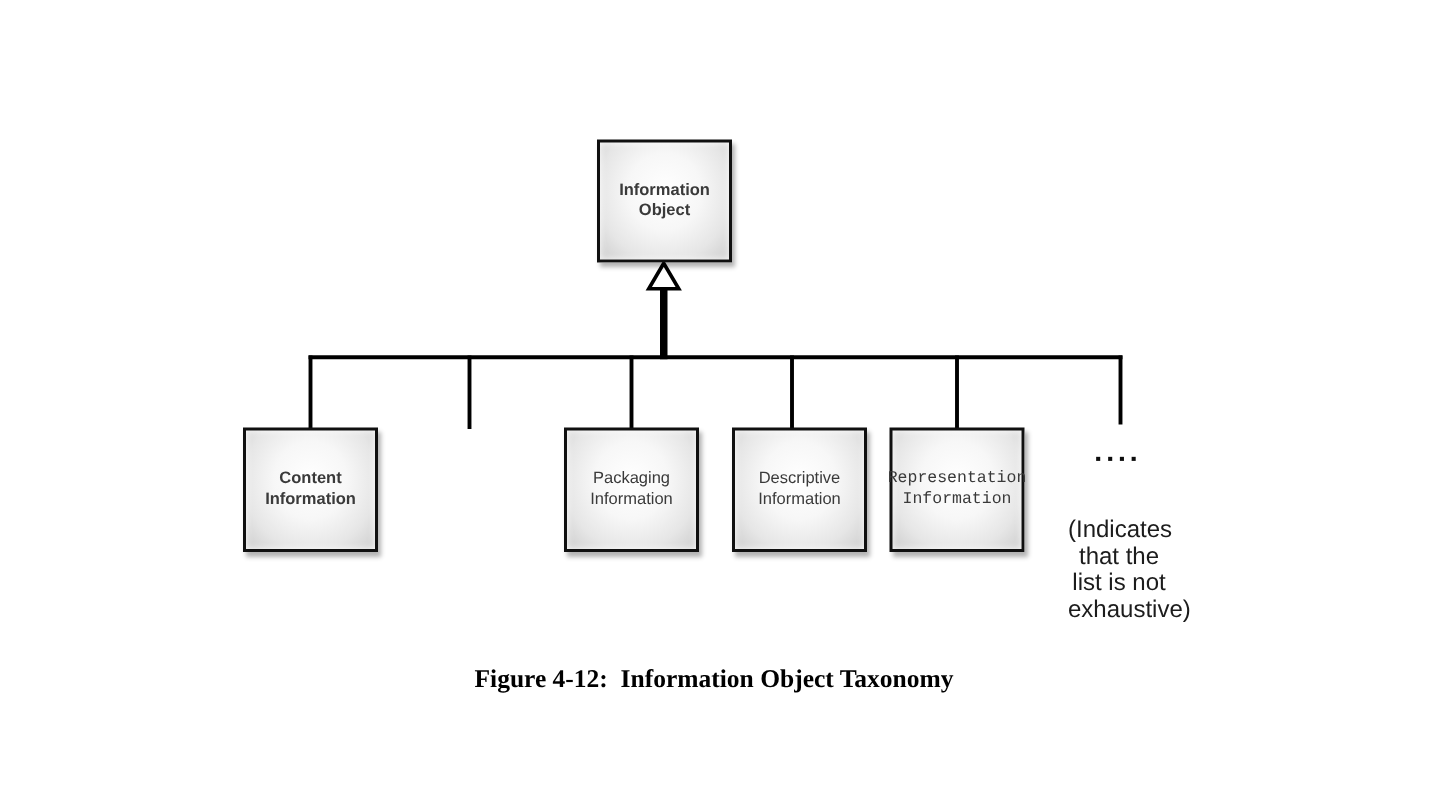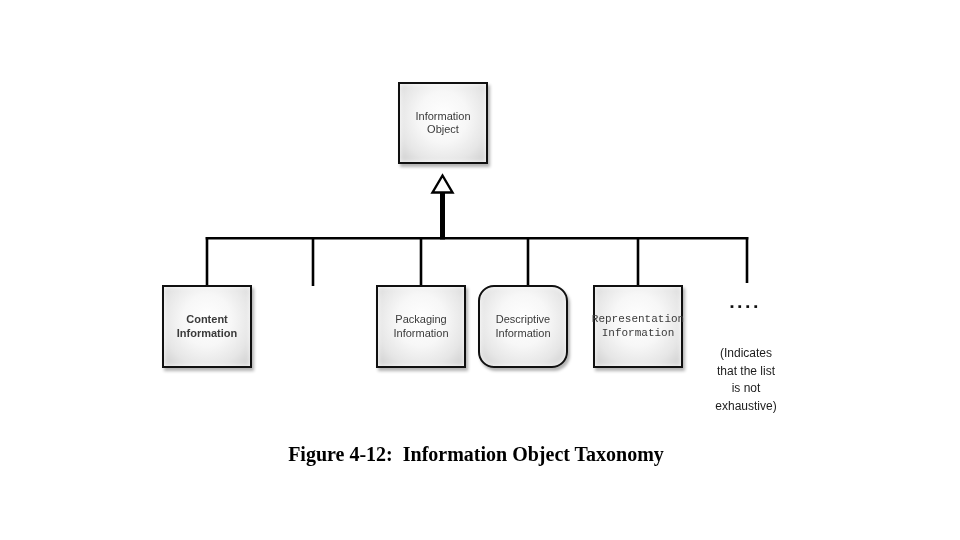--- a/index.html
+++ b/index.html
@@ -32,54 +32,54 @@
     display: flex;
     align-items: center;
     justify-content: center;
     text-align: center;
     color: #3a3a3a;
     font-size: 11px;
     line-height: 13.5px;
     padding: 3px;
   }
   #root-node {
-    left: 398px; top: 82px; width: 90px; height: 82px;
+    left: 398px; top: 93px; width: 90px; height: 82px; font-weight: bold;
   }
   .child-node {
     top: 285px; width: 90px; height: 83px;
   }
   #node-content        { left: 162px; font-weight: bold; }
   #node-preservation   { left: 268px; }
   #node-packaging      { left: 376px; }
-  #node-descriptive    { left: 478px; border-radius: 16px; }
+  #node-descriptive    { left: 488px; }
   #node-representation { left: 593px; font-family: Liberation Mono, monospace; }
   #ellipsis-dots {
     position: absolute;
     left: 706px; top: 300px; width: 80px;
     text-align: center;
     font-size: 11px;
     font-weight: bold;
     letter-spacing: 4px;
     color: #0d0d0d;
   }
   #ellipsis-note {
     position: absolute;
     left: 712px; top: 345px; width: 68px;
     text-align: center;
-    font-size: 12px;
+    font-size: 16px;
     line-height: 17.5px;
     color: #1c1c1c;
   }
   #figure-caption {
     position: absolute;
     left: 0; top: 443px; width: 952px;
     text-align: center;
     font-family: "Liberation Serif", serif;
     font-weight: bold;
-    font-size: 20px;
+    font-size: 17px;
     color: #000000;
     white-space: pre-wrap;
   }
 </style>
 </head>
 <body>
 
 <div id="page">
 
   <svg id="connector-svg" viewBox="0 0 960 540" xmlns="http://www.w3.org/2000/svg">

